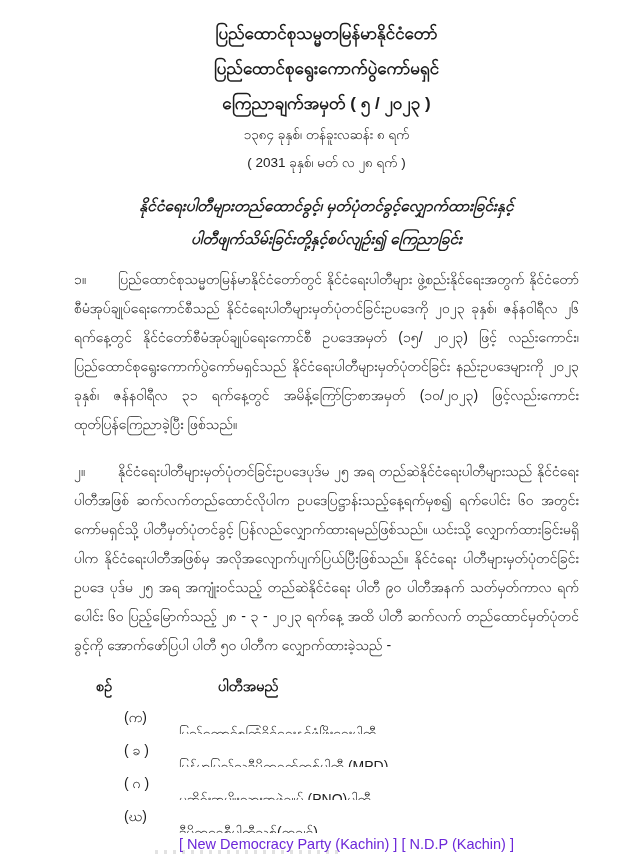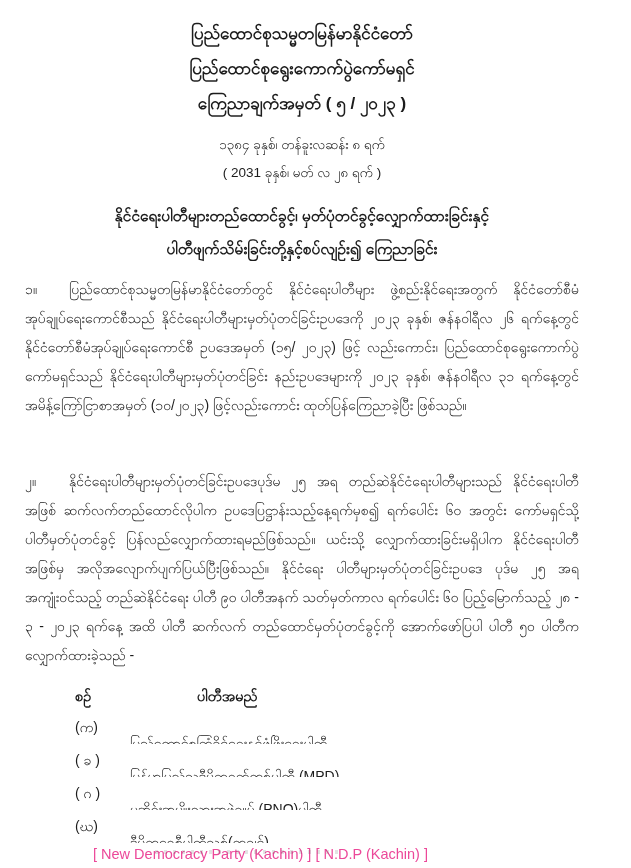--- a/index.html
+++ b/index.html
@@ -12,38 +12,38 @@
     background: #ffffff;
     color: #1c1c1c;
     font-family: "Liberation Sans", "DejaVu Sans", sans-serif;
     overflow: hidden;
     position: relative;
   }
   .page {
     box-sizing: border-box;
     width: 631px;
     height: 854px;
-    padding: 16px 52px 0 25px;
+    padding: 16px 52px 0 74px;
     position: relative;
   }
   
   .title-block { text-align: center; }
   .title-line {
     font-weight: bold;
     font-size: 17px;
     line-height: 35px;
     white-space: nowrap;
   }
-  .date-block { text-align: center; margin-top: 10px; }
+  .date-block { text-align: center; }
   .date-line {
     font-size: 13.5px;
     line-height: 28px;
     white-space: nowrap;
   }
-  .subject-block { text-align: center; margin-top: 12px; }
+  .subject-block { text-align: center; margin-top: 12px; font-style: italic; }
   .subject-line {
     font-weight: bold;
     font-size: 15.5px;
     line-height: 33px;
     white-space: nowrap;
   }
   
   .para {
     text-align: justify;
     font-size: 14px;
@@ -59,45 +59,45 @@
   }
   
   .list-header {
     margin-top: 2px;
     height: 30px;
     display: flex;
     font-weight: bold;
     font-size: 14.5px;
     line-height: 30px;
   }
-  .col-serial-h { margin-left: 50px; width: 122px; }
+  .col-serial-h { margin-left: 22px; width: 122px; }
   .col-name-h { }
   .party-row {
     display: flex;
     height: 33px;
     font-size: 14px;
     line-height: 33px;
   }
   .row-serial {
     margin-left: 50px;
     width: 55px;
     flex: 0 0 auto;
   }
   .row-name {
     white-space: nowrap;
     overflow: hidden;
     margin-top: 16px;
   }
   .english-line {
-    margin-left: 68px;
+    margin-left: 105px;
     height: 24px;
     font-size: 14.5px;
     line-height: 22px;
     white-space: nowrap;
-    color: #ec4899;
+    color: #6d28d9;
   }
   
   .clipped-line {
     position: absolute;
     left: 155px;
     bottom: 0px;
     width: 185px;
     height: 4px;
     background: repeating-linear-gradient(
       90deg,

